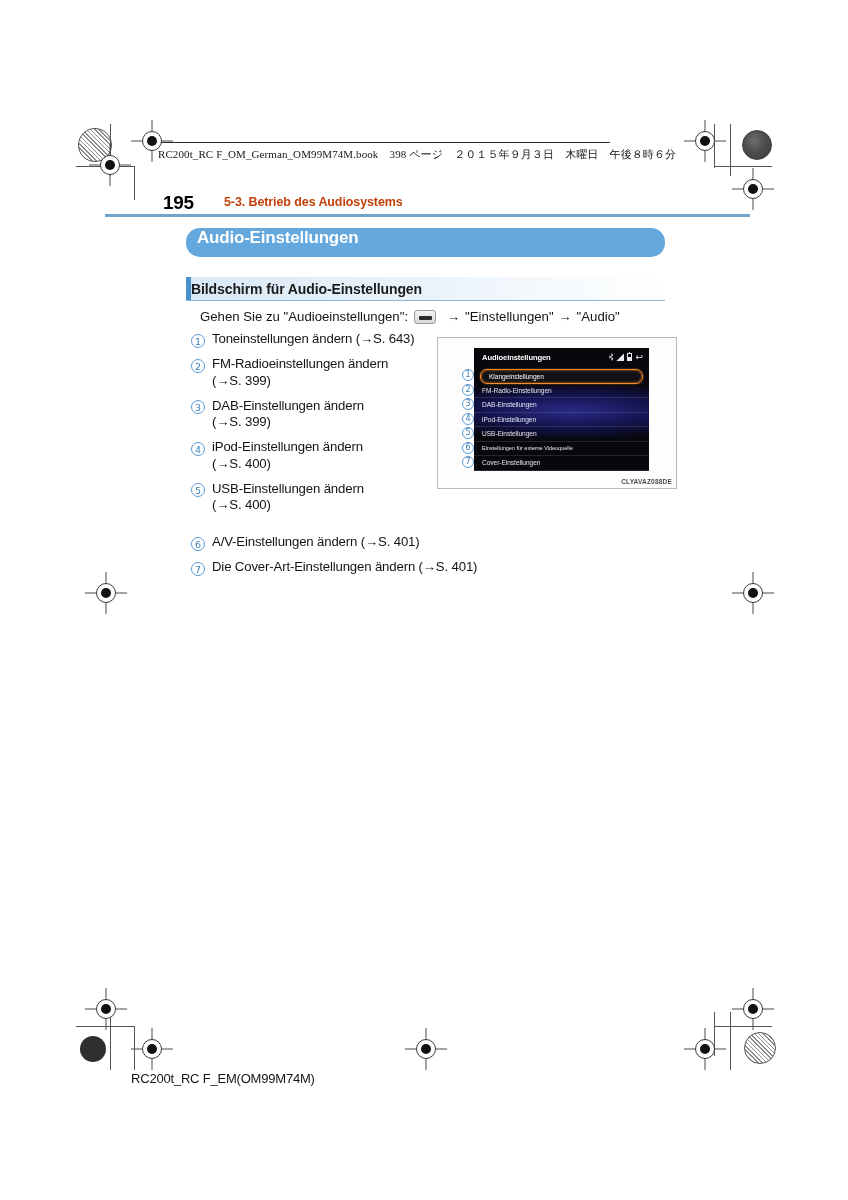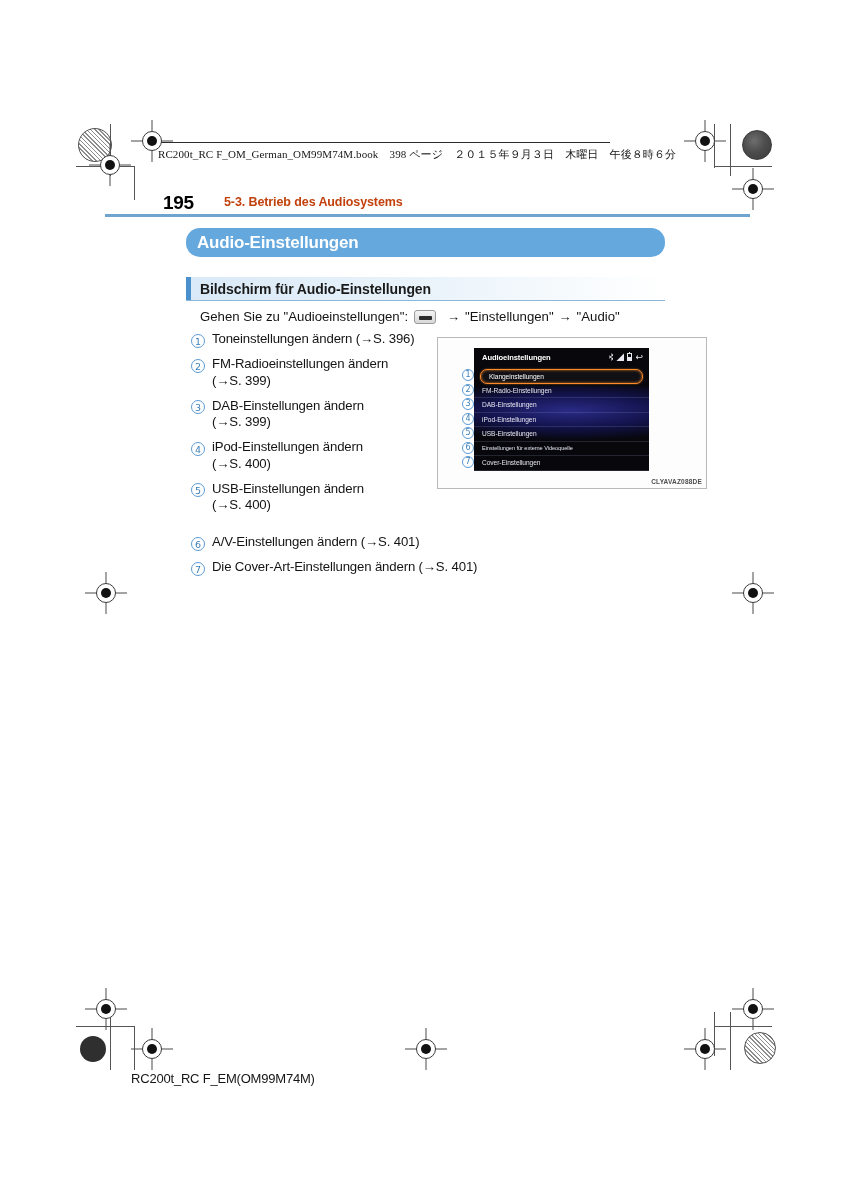--- a/index.html
+++ b/index.html
@@ -147,21 +147,21 @@
 
   
   .h1bar {
     position: absolute;
     left: 186px;
     top: 228px;
     width: 479px;
     height: 29px;
     background: #64a8de;
     display: flex;
-    align-items: center;
+    align-items: flex-start;
     border-radius: 14px;
   }
   .h1bar .txt {
     color: #ffffff;
     font-size: 17px;
     font-weight: bold;
     letter-spacing: -0.2px;
     margin-left: 11px;
   }
 
@@ -181,21 +181,20 @@
     width: 5px;
     height: 23px;
     background: #4a90cd;
     flex: 0 0 auto;
   }
   .h2bar .txt {
     color: #1a1a1a;
     font-size: 14px;
     font-weight: 600;
     letter-spacing: -0.1px;
-    margin-left: 9px;
   }
 
   
   .intro {
     position: absolute;
     left: 200px;
     top: 309px;
     font-size: 13.2px;
     color: #141414;
     white-space: nowrap;
@@ -268,21 +267,21 @@
     left: 191px;
     top: 534px;
     width: 340px;
   }
 
   
   .figure {
     position: absolute;
     left: 437px;
     top: 337px;
-    width: 270px;
+    width: 240px;
     height: 152px;
     background: #fdfdfd;
     border: 1px solid #b9b9b9;
     box-sizing: border-box;
   }
   .screen {
     position: absolute;
     left: 36px;
     top: 10px;
     width: 175px;
@@ -525,21 +524,21 @@
     <span class="btn-icon"></span>
     <span class="arrowchar">→</span>
     <span>"Einstellungen"</span>
     <span class="arrowchar">→</span>
     <span>"Audio"</span>
   </div>
 
   <div class="numlist" id="numlist">
       <div class="numitem">
         <span class="circnum">1</span>
-        <span class="numtext">Toneinstellungen ändern (→S. 396)</span>
+        <span class="numtext">Toneinstellungen ändern (→S. 643)</span>
       </div>
       <div class="numitem">
         <span class="circnum">2</span>
         <span class="numtext">FM-Radioeinstellungen ändern<span class="l2">(→S. 399)</span></span>
       </div>
       <div class="numitem">
         <span class="circnum">3</span>
         <span class="numtext">DAB-Einstellungen ändern<span class="l2">(→S. 399)</span></span>
       </div>
       <div class="numitem">

